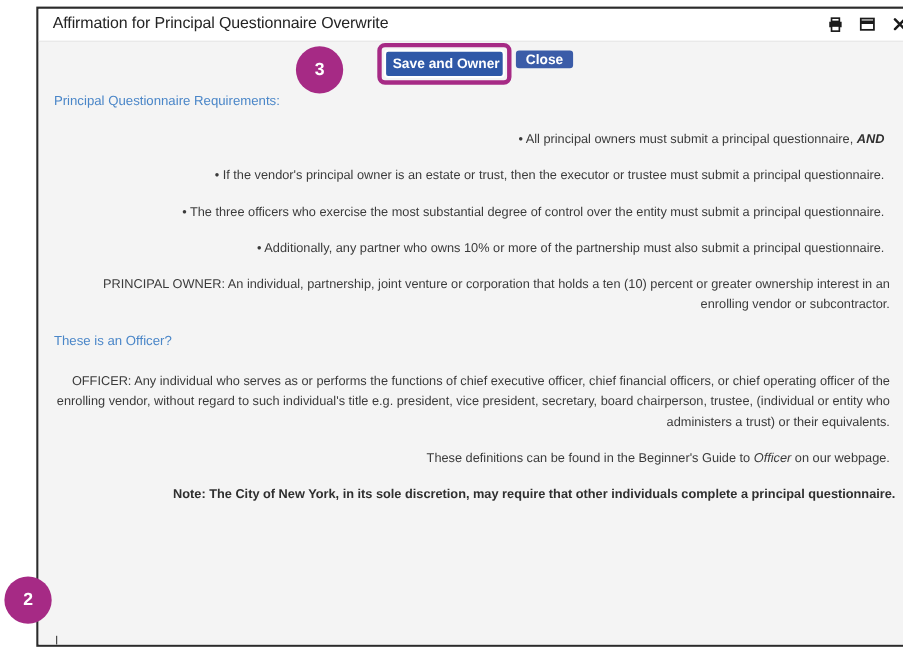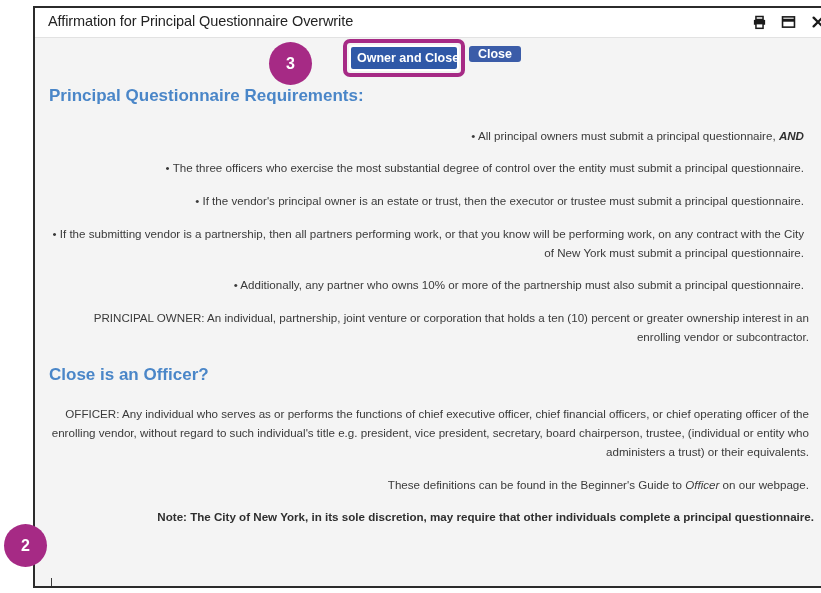--- a/index.html
+++ b/index.html
@@ -155,22 +155,22 @@
     top: 44px;
     right: 0;
     padding: 0 22px 0 14px;
     font-size: 11.6px;
     color: #3a3a3a;
     line-height: 1.62;
   }
   .content p { margin: 0 0 14px 0; text-align: right; }
   .heading {
     color: #4a86c8;
-    font-weight: bold;
-    font-size: 17px;
+    font-weight: normal;
+    font-size: 12px;
     margin: 0 0 17px 0;
   }
   .heading.spaced { margin-top: 4px; }
   .bullet { margin: 0 0 15px 0; max-width: 755px; }
   .para { margin: 0 0 15px 0; max-width: 760px; }
   .note { font-weight: bold; color: #2f2f2f; margin: 0; }
   .ital { font-style: italic; }
   .bold-and { font-style: italic; font-weight: bold; color: #2f2f2f; }
   
   .caret-mark {
@@ -231,42 +231,41 @@
             <path d="M3 3l10 10M13 3L3 13"></path>
           </svg>
         </span>
       </div>
     </div>
 
     <div class="body-area">
 
       <div class="toolbar">
         <div class="save-ring"></div>
-        <button class="btn btn-save">Owner and Close</button>
+        <button class="btn btn-save">Save and Owner</button>
         <button class="btn btn-close">Close</button>
       </div>
 
       <div class="content">
 
         <div class="heading">Principal Questionnaire Requirements:</div>
 
         <p class="bullet"><span>• All principal owners must submit a principal questionnaire, </span><span class="bold-and">AND</span></p>
 
+        <p class="bullet">• If the vendor's principal owner is an estate or trust, then the executor or trustee must submit a principal questionnaire.</p>
+
         <p class="bullet">• The three officers who exercise the most substantial degree of control over the entity must submit a principal questionnaire.</p>
 
-        <p class="bullet">• If the vendor's principal owner is an estate or trust, then the executor or trustee must submit a principal questionnaire.</p>
-
-        <p class="bullet">• If the submitting vendor is a partnership, then all partners performing work, or that you know will be performing work, on any contract with the City of New York must submit a principal questionnaire.</p>
 
         <p class="bullet">• Additionally, any partner who owns 10% or more of the partnership must also submit a principal questionnaire.</p>
 
 
         <p class="para">PRINCIPAL OWNER: An individual, partnership, joint venture or corporation that holds a ten (10) percent or greater ownership interest in an enrolling vendor or subcontractor.</p>
 
-        <div class="heading spaced">Close is an Officer?</div>
+        <div class="heading spaced">These is an Officer?</div>
 
         <p class="para">OFFICER: Any individual who serves as or performs the functions of chief executive officer, chief financial officers, or chief operating officer of the enrolling vendor, without regard to such individual's title e.g. president, vice president, secretary, board chairperson, trustee, (individual or entity who administers a trust) or their equivalents.</p>
 
         <p class="para"><span>These definitions can be found in the Beginner's Guide to </span><span class="ital">Officer</span><span> on our webpage.</span></p>
 
         <p class="note">Note: The City of New York, in its sole discretion, may require that other individuals complete a principal questionnaire.</p>
 
       </div>
 
       <div class="caret-mark"></div>

